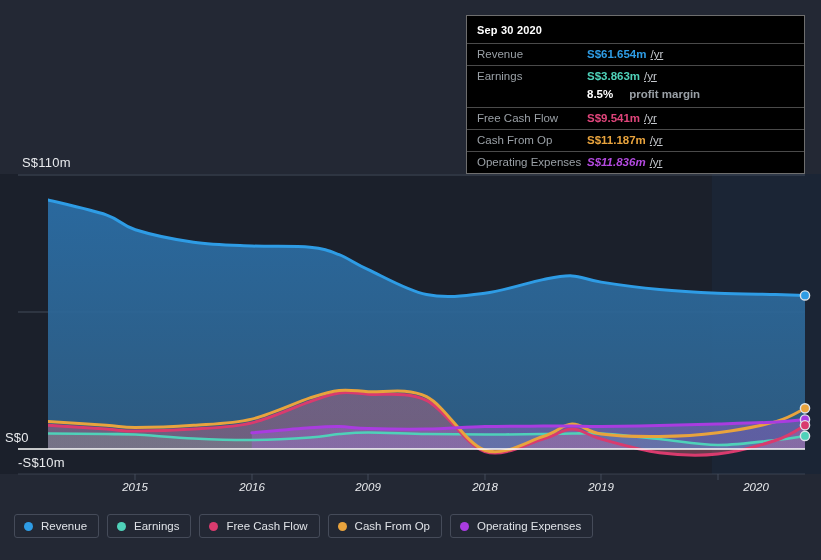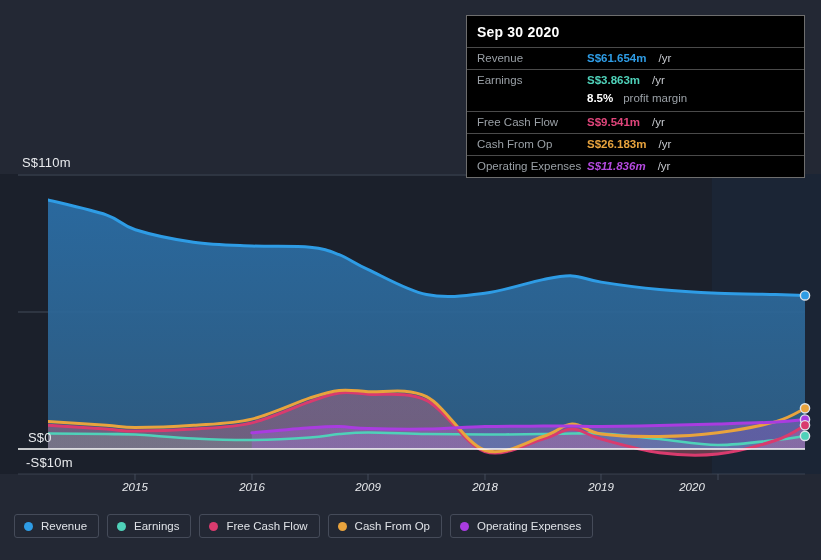--- a/index.html
+++ b/index.html
@@ -16,48 +16,48 @@
   
   .chart-wrap{position:absolute;left:0;top:150px;width:821px;height:330px;}
   .chart-svg{position:absolute;left:0;top:0;}
 
   
   .axlabel{
     position:absolute;color:#e8eaed;font-size:13px;
     letter-spacing:0.2px;white-space:nowrap;
   }
   .ylab-top{left:22px;top:155px;}
-  .ylab-zero{left:28px;top:430px;}
-  .ylab-neg{left:26px;top:455px;}
+  .ylab-zero{left:5px;top:430px;}
+  .ylab-neg{left:18px;top:455px;}
   .xlab{position:absolute;top:481px;color:#e8eaed;font-size:11.5px;
         transform:translateX(-50%);white-space:nowrap;font-style:italic;}
 
   
   .tooltip{
     position:absolute;left:466px;top:15px;width:339px;
     background:#000;border:1px solid #6e6e6e;
     box-sizing:border-box;padding:0;
   }
   .tt-title{
-    color:#fff;font-size:14px;font-weight:bold;
+    color:#fff;font-size:11px;font-weight:bold;
     padding:8px 10px 7px 10px;letter-spacing:.2px;
   }
   .tt-row{
     display:flex;align-items:center;
     border-top:1px solid #4a4a4a;
     padding:3px 10px 3px 10px;
     font-size:11.5px;line-height:15px;
     min-height:17px;box-sizing:border-box;
   }
   .tt-row.noborder{border-top:none;padding-top:0;padding-bottom:5px;}
   .tt-key{color:#9aa0a6;width:110px;flex:0 0 110px;white-space:nowrap;}
   .tt-val{font-weight:bold;white-space:nowrap;}
-  .tt-unit{color:#c6c9ce;font-weight:normal;margin-left:12px;}
+  .tt-unit{color:#c6c9ce;font-weight:normal;margin-left:4px;text-decoration:underline;}
   .tt-margin-val{color:#fff;font-weight:bold;}
-  .tt-margin-lbl{color:#9aa0a6;font-weight:normal;margin-left:10px;}
+  .tt-margin-lbl{color:#9aa0a6;font-weight:bold;margin-left:16px;}
 
   
   .legend{position:absolute;left:14px;top:514px;display:flex;gap:8px;}
   .legend-item{
     display:flex;align-items:center;gap:8px;
     border:1px solid #454b59;border-radius:3px;
     padding:5px 11px 5px 9px;background:transparent;
     cursor:pointer;
   }
   .legend-dot{width:9px;height:9px;border-radius:50%;flex:0 0 9px;}
@@ -124,21 +124,21 @@
 
   <div class="axlabel ylab-top">S$110m</div>
   <div class="axlabel ylab-zero">S$0</div>
   <div class="axlabel ylab-neg">-S$10m</div>
   <div id="xlabels">
       <div class="xlab" style="left: 135px;">2015</div>
       <div class="xlab" style="left: 252px;">2016</div>
       <div class="xlab" style="left: 368px;">2009</div>
       <div class="xlab" style="left: 485px;">2018</div>
       <div class="xlab" style="left: 601px;">2019</div>
-      <div class="xlab" style="left: 692px; text-align: center;">2020</div>
+      <div class="xlab" style="left: 756px; text-align: center;">2020</div>
     </div>
 
   <div class="tooltip">
     <div class="tt-title">Sep 30 2020</div>
     <div id="tt-rows">
         <div class="tt-row">
           <span class="tt-key">Revenue</span>
           <span class="tt-val" style="color: rgb(46, 156, 229);">S$61.654m</span>
           <span class="tt-unit">/yr</span>
         </div>
@@ -152,21 +152,21 @@
           <span class="tt-margin-val">8.5%</span>
           <span class="tt-margin-lbl">profit margin</span>
         </div>
         <div class="tt-row">
           <span class="tt-key">Free Cash Flow</span>
           <span class="tt-val" style="color: rgb(224, 69, 123);">S$9.541m</span>
           <span class="tt-unit">/yr</span>
         </div>
         <div class="tt-row">
           <span class="tt-key">Cash From Op</span>
-          <span class="tt-val" style="color: rgb(232, 163, 61);">S$26.183m</span>
+          <span class="tt-val" style="color: rgb(232, 163, 61);">S$11.187m</span>
           <span class="tt-unit">/yr</span>
         </div>
         <div class="tt-row">
           <span class="tt-key">Operating Expenses</span>
           <span class="tt-val" style="color: rgb(180, 74, 224); font-style: italic;">S$11.836m</span>
           <span class="tt-unit">/yr</span>
         </div>
       </div>
   </div>
 

